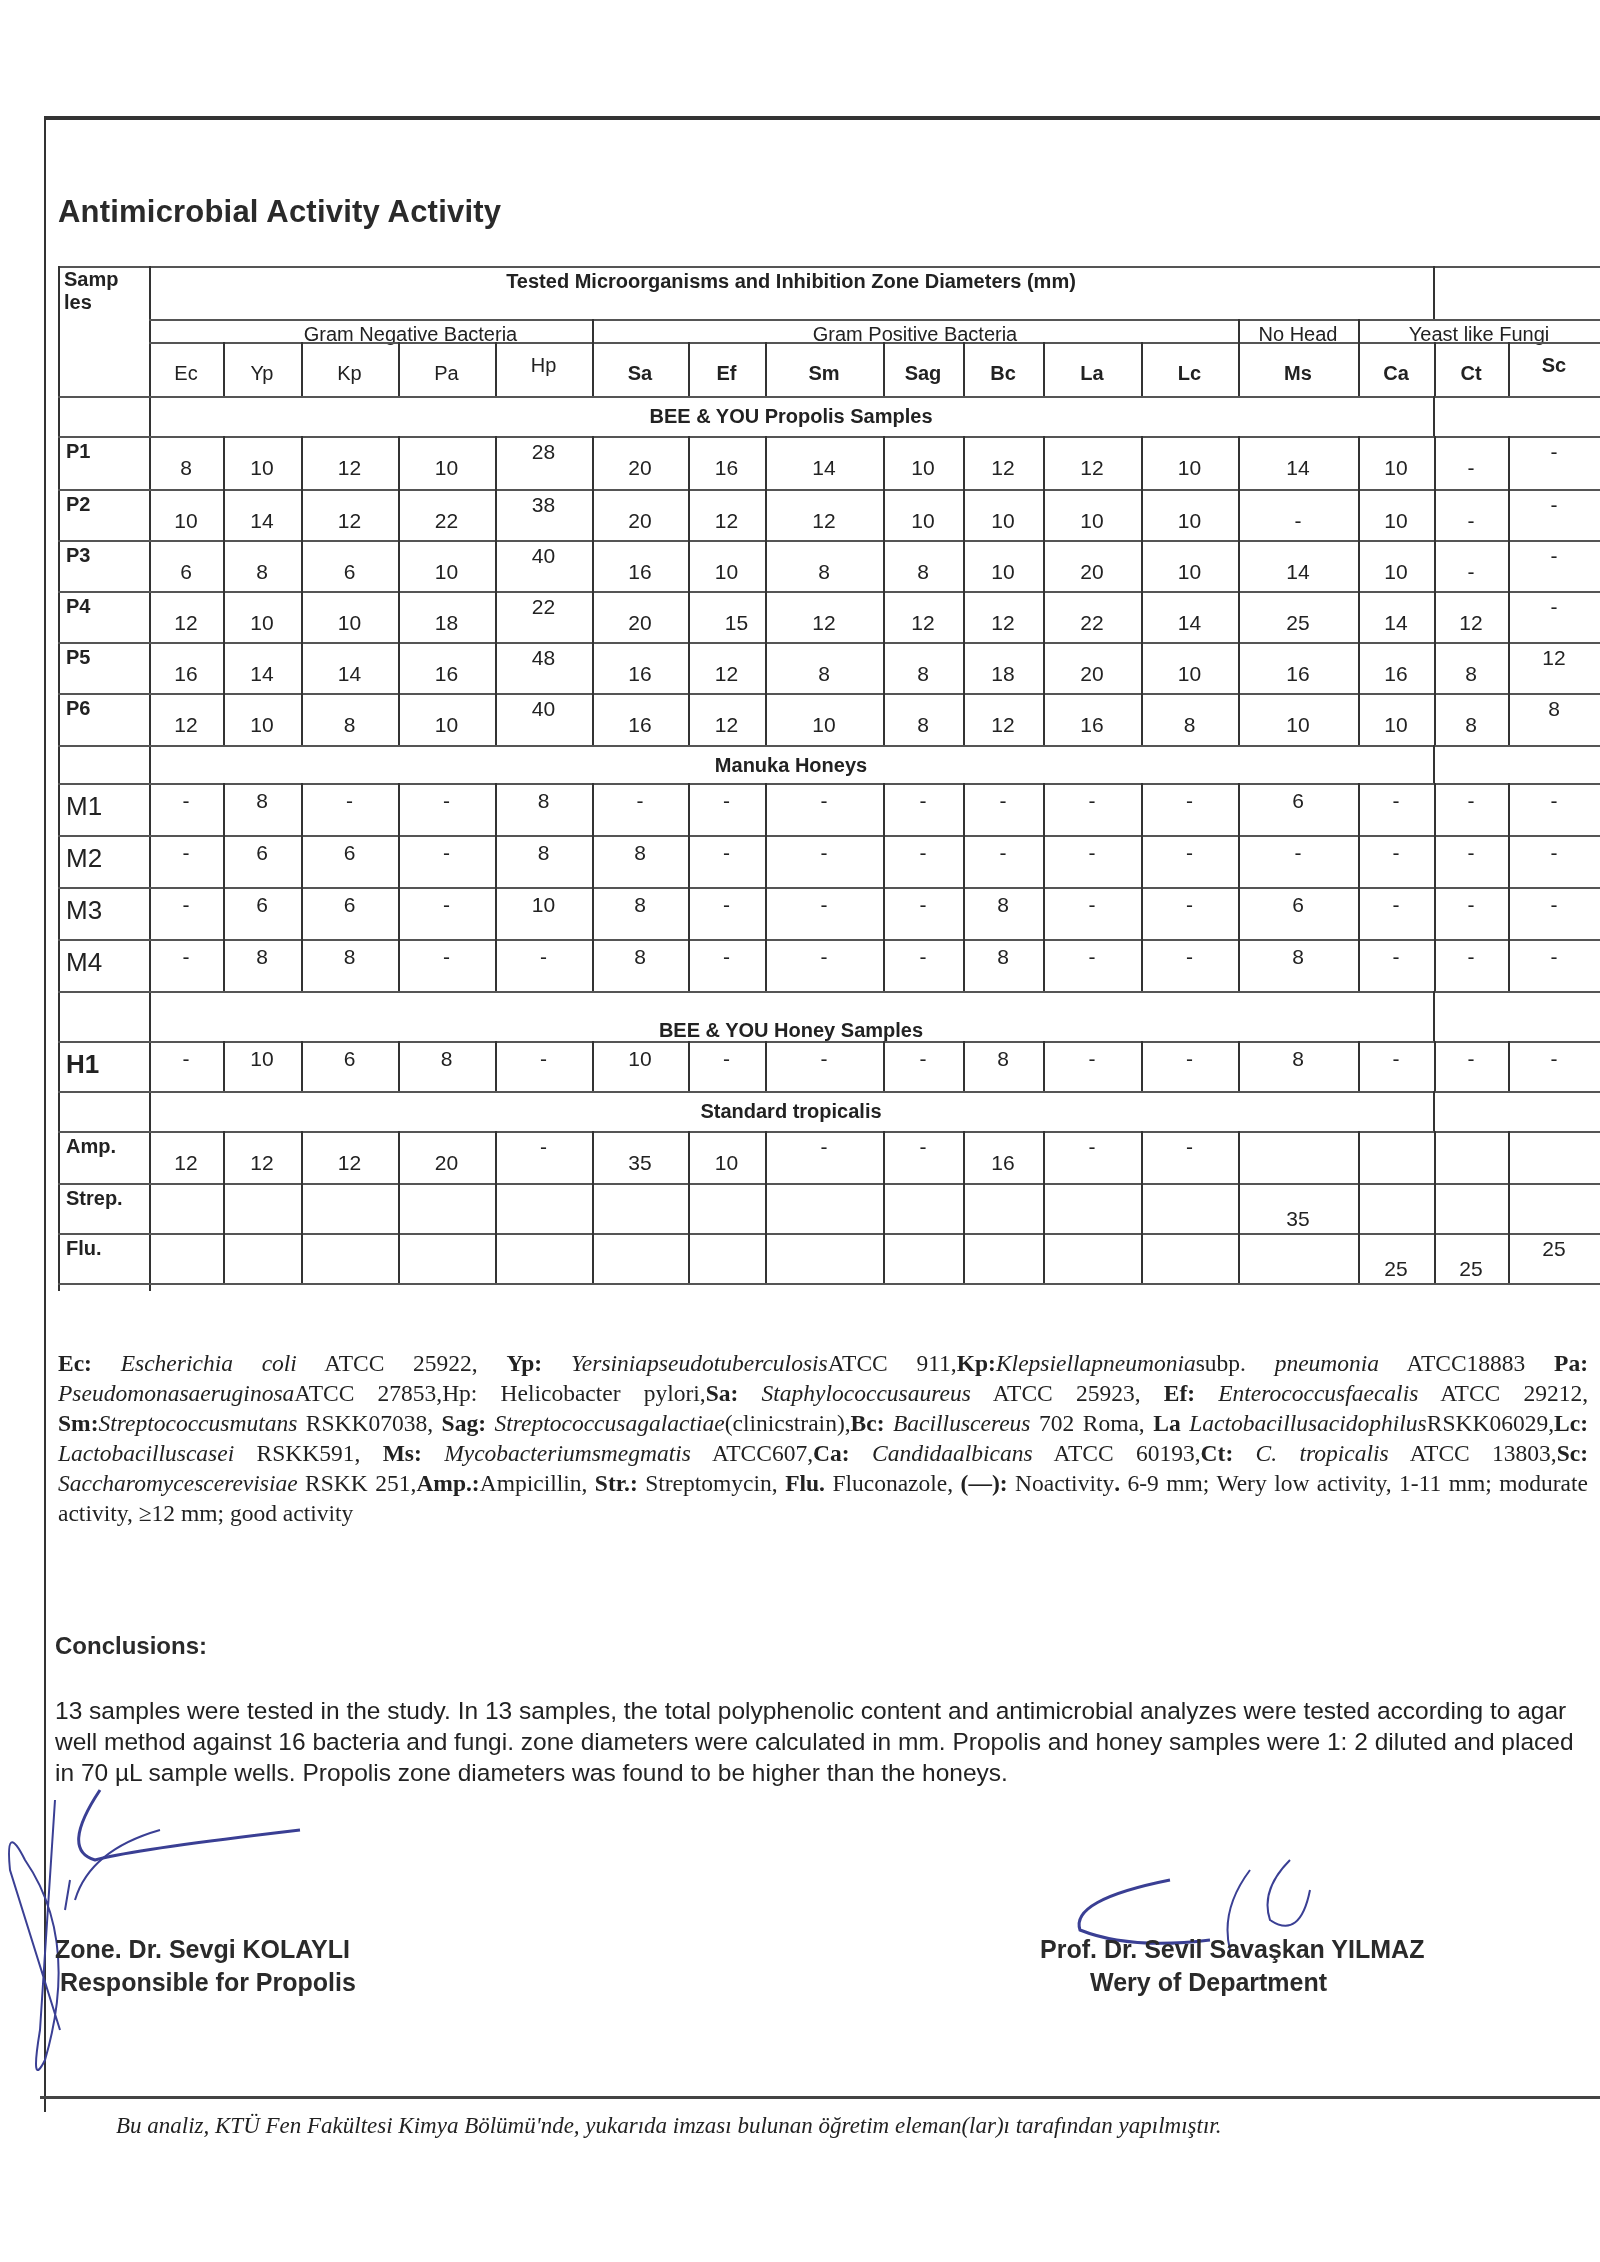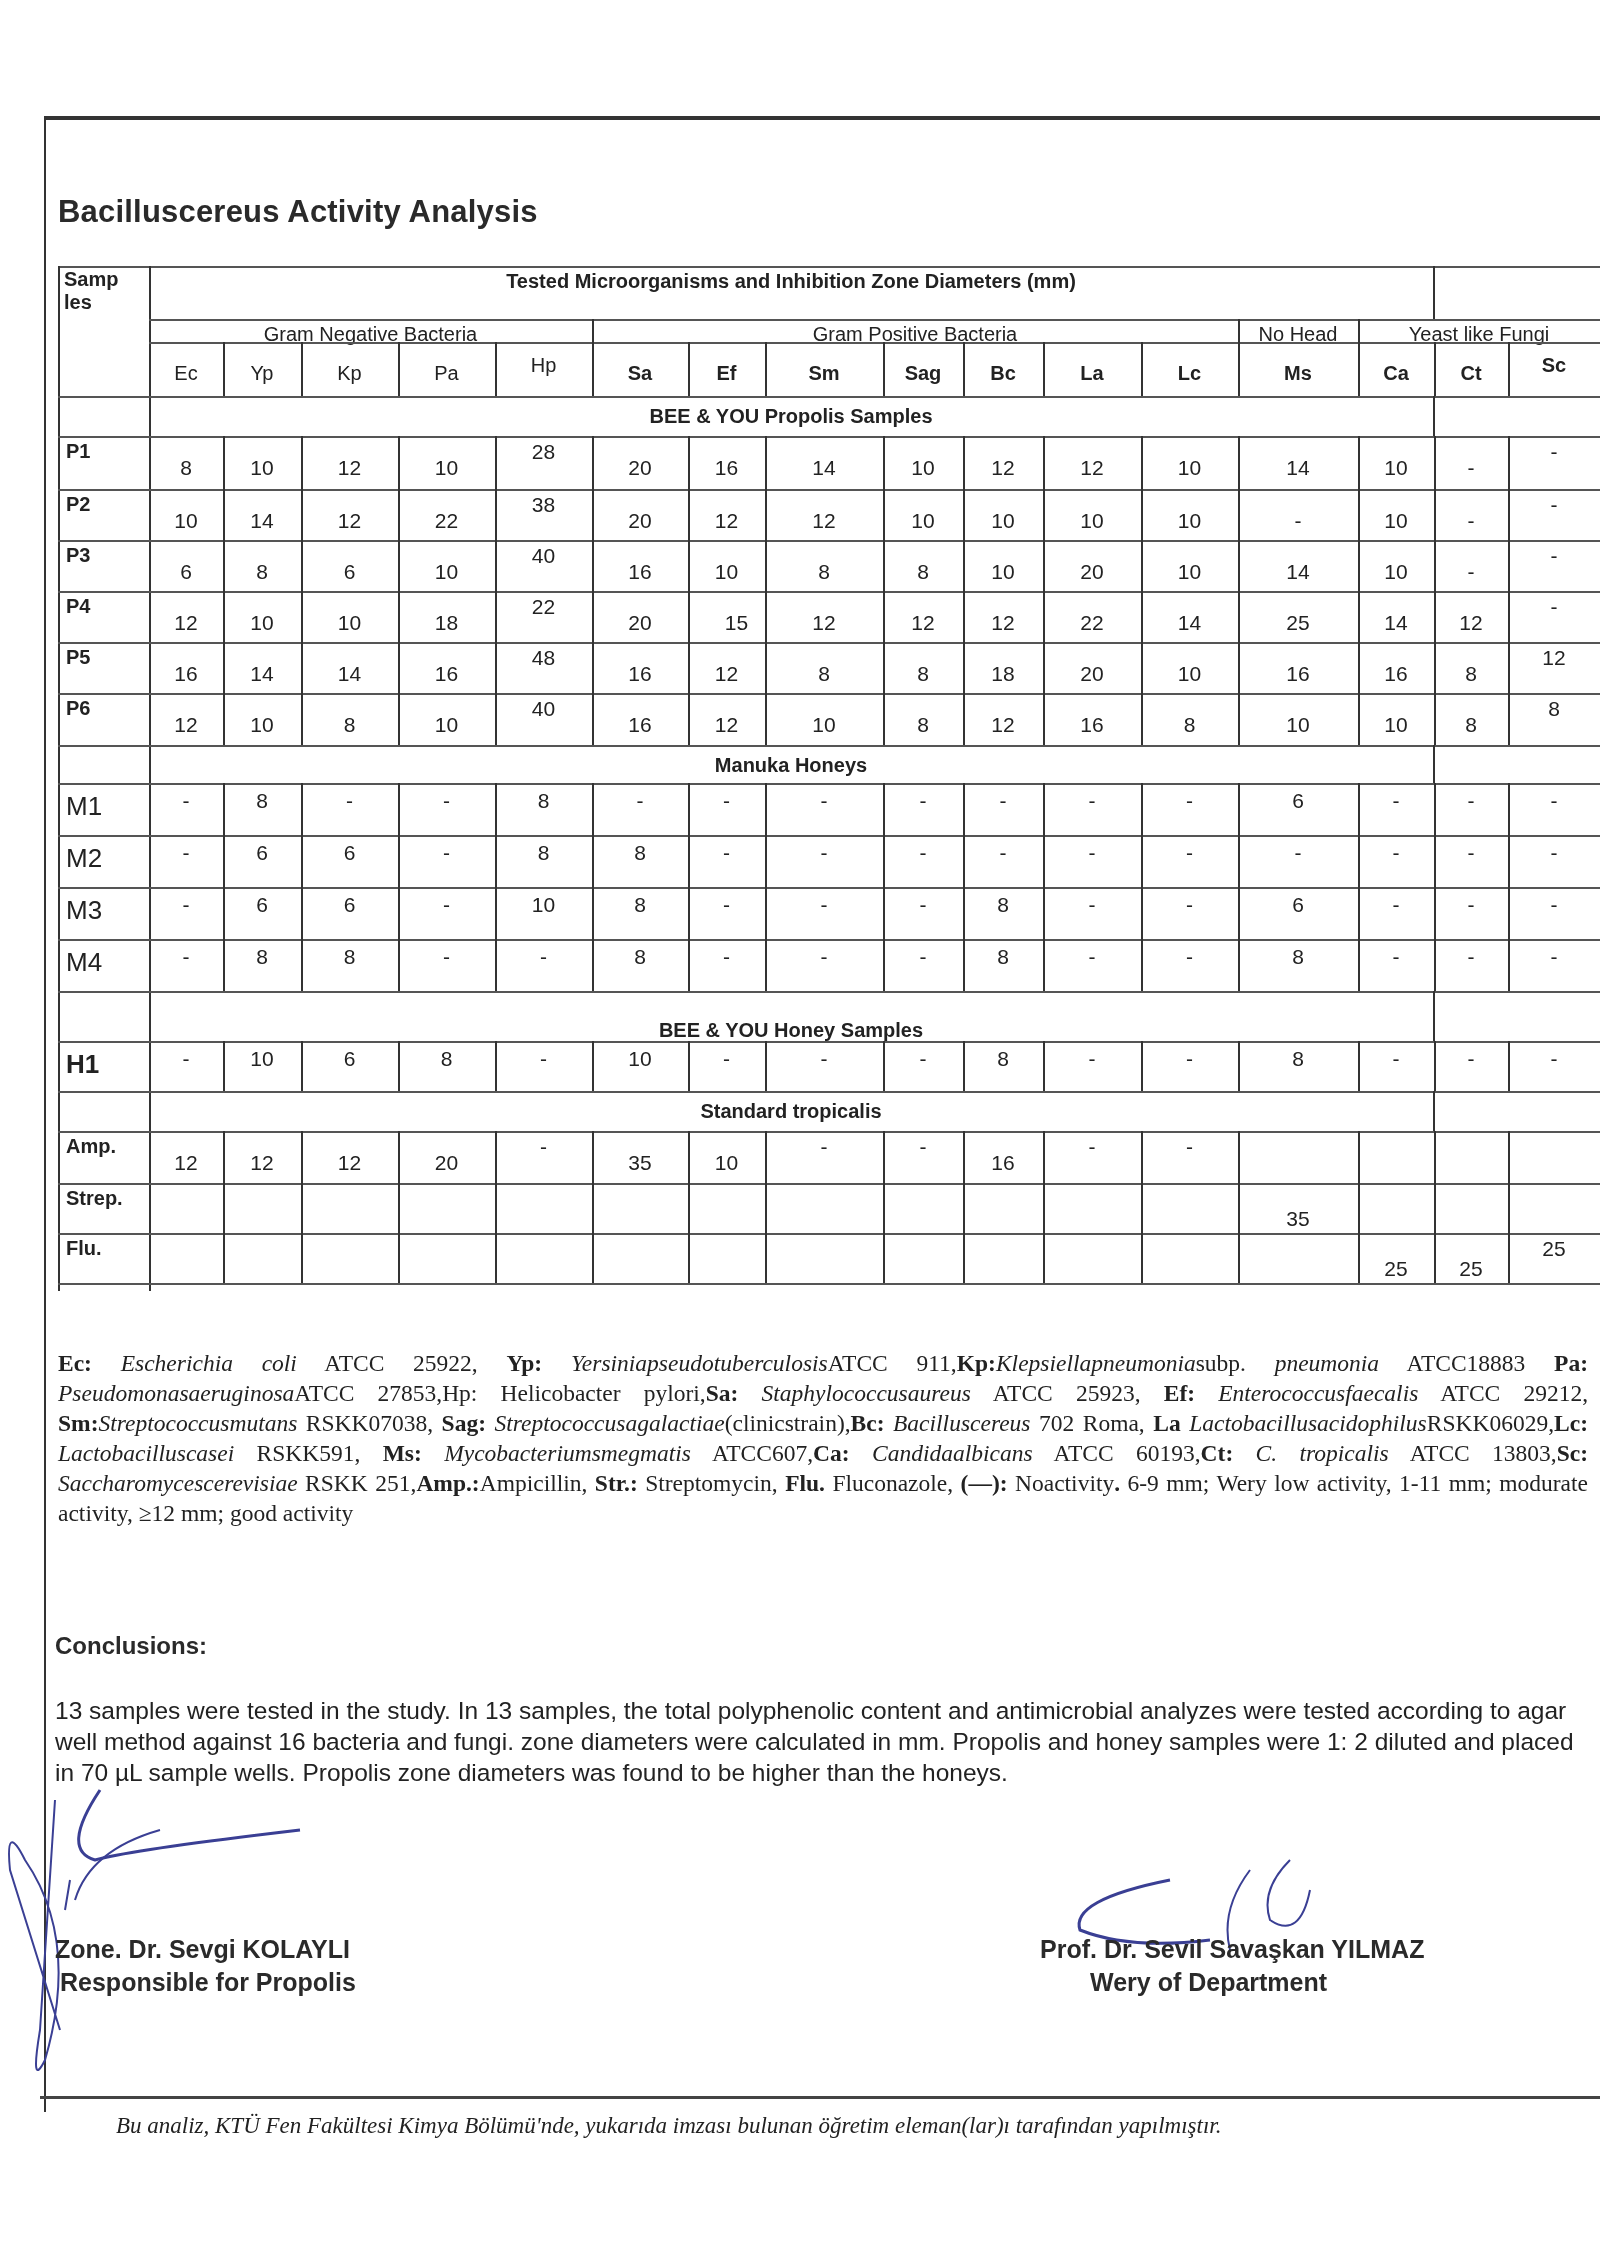--- a/index.html
+++ b/index.html
@@ -31,31 +31,31 @@
   .sig-name{position:absolute;font-size:25px;font-weight:bold;color:#2a2a2a;}
   .footer{position:absolute;left:116px;top:2113px;font-family:"Liberation Serif",serif;font-style:italic;font-size:23px;color:#222;}
   svg.sig{position:absolute;overflow:visible;}
 </style>
 </head>
 <body>
 
 <div class="topline"></div>
 <div class="frame"></div>
 
-<div class="title">Bacilluscereus Activity Analysis</div>
+<div class="title">Antimicrobial Activity Activity</div>
 
 <div class="tbl" id="tbl">
     <div class="hl" style="left: 0px; top: 0px; width: 1542px;"></div>
     <div class="vl" style="left: 0px; top: 0px; height: 1025px;"></div>
     <div class="vl" style="left: 91px; top: 0px; height: 1025px;"></div>
     <div class="hdr" style="left: 6px; top: 2px; width: 80px; text-align: left; line-height: 23px; font-size: 20px;">Samp les</div>
     <div class="hdr" style="left: 91px; top: 4px; width: 1284px;">Tested Microorganisms and Inhibition Zone Diameters (mm)</div>
     <div class="vl" style="left: 1375px; top: 0px; height: 53px;"></div>
     <div class="hl" style="left: 91px; top: 53px; width: 1451px;"></div>
-    <div class="grp" style="left: 91px; top: 57px; width: 443px;">Gram Negative Bacteria</div>
+    <div class="grp" style="left: 91px; top: 57px; width: 443px; padding-left: 40px;">Gram Negative Bacteria</div>
     <div class="grp" style="left: 534px; top: 57px; width: 646px;">Gram Positive Bacteria</div>
     <div class="vl" style="left: 534px; top: 53px; height: 77px;"></div>
     <div class="grp" style="left: 1180px; top: 57px; width: 120px;">No Head</div>
     <div class="vl" style="left: 1180px; top: 53px; height: 77px;"></div>
     <div class="grp" style="left: 1300px; top: 57px; width: 242px;">Yeast like  Fungi</div>
     <div class="vl" style="left: 1300px; top: 53px; height: 77px;"></div>
     <div class="hl" style="left: 91px; top: 76px; width: 1451px;"></div>
     <div class="hdr" style="left: 91px; top: 96px; width: 74px; font-weight: normal;">Ec</div>
     <div class="hdr" style="left: 165px; top: 96px; width: 78px; font-weight: normal;">Yp</div>
     <div class="vl" style="left: 165px; top: 76px; height: 54px;"></div>

